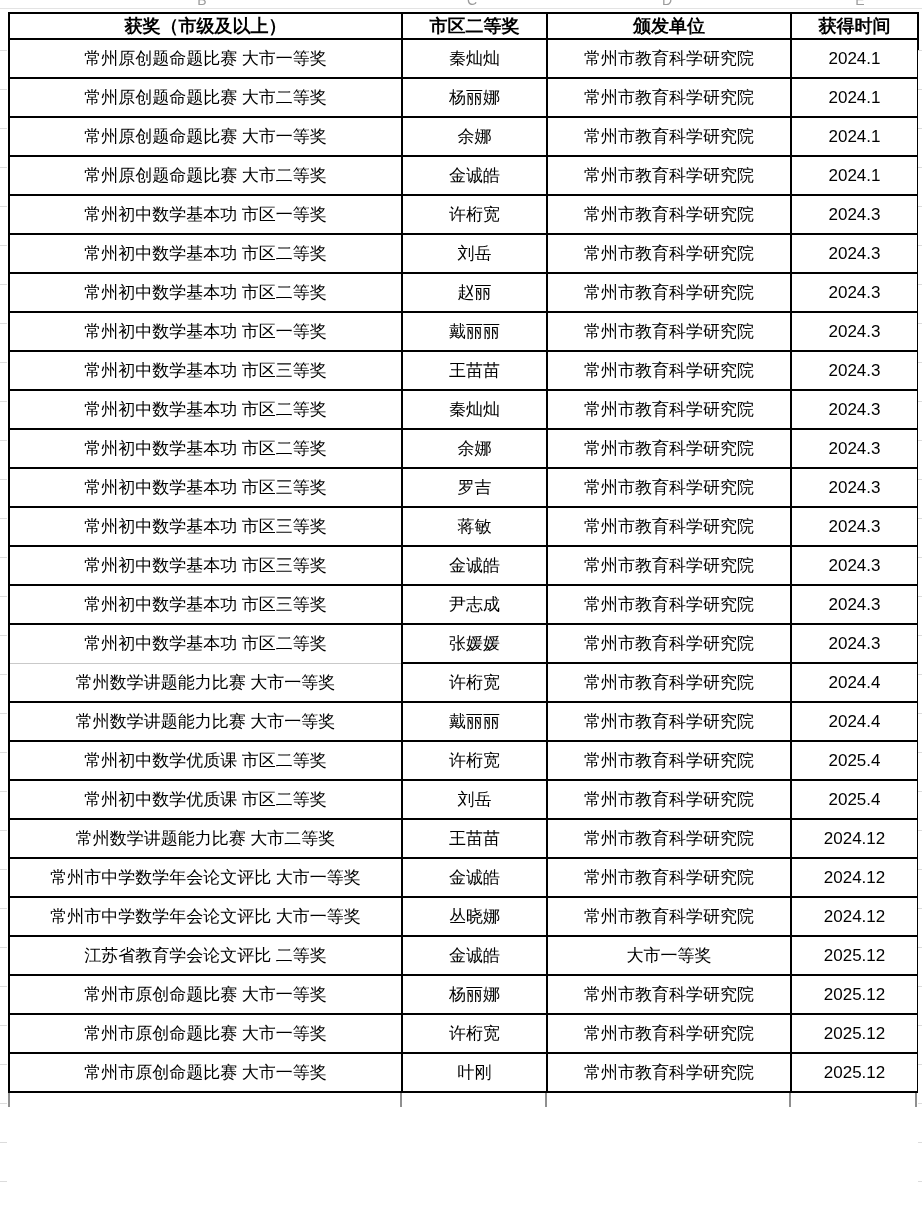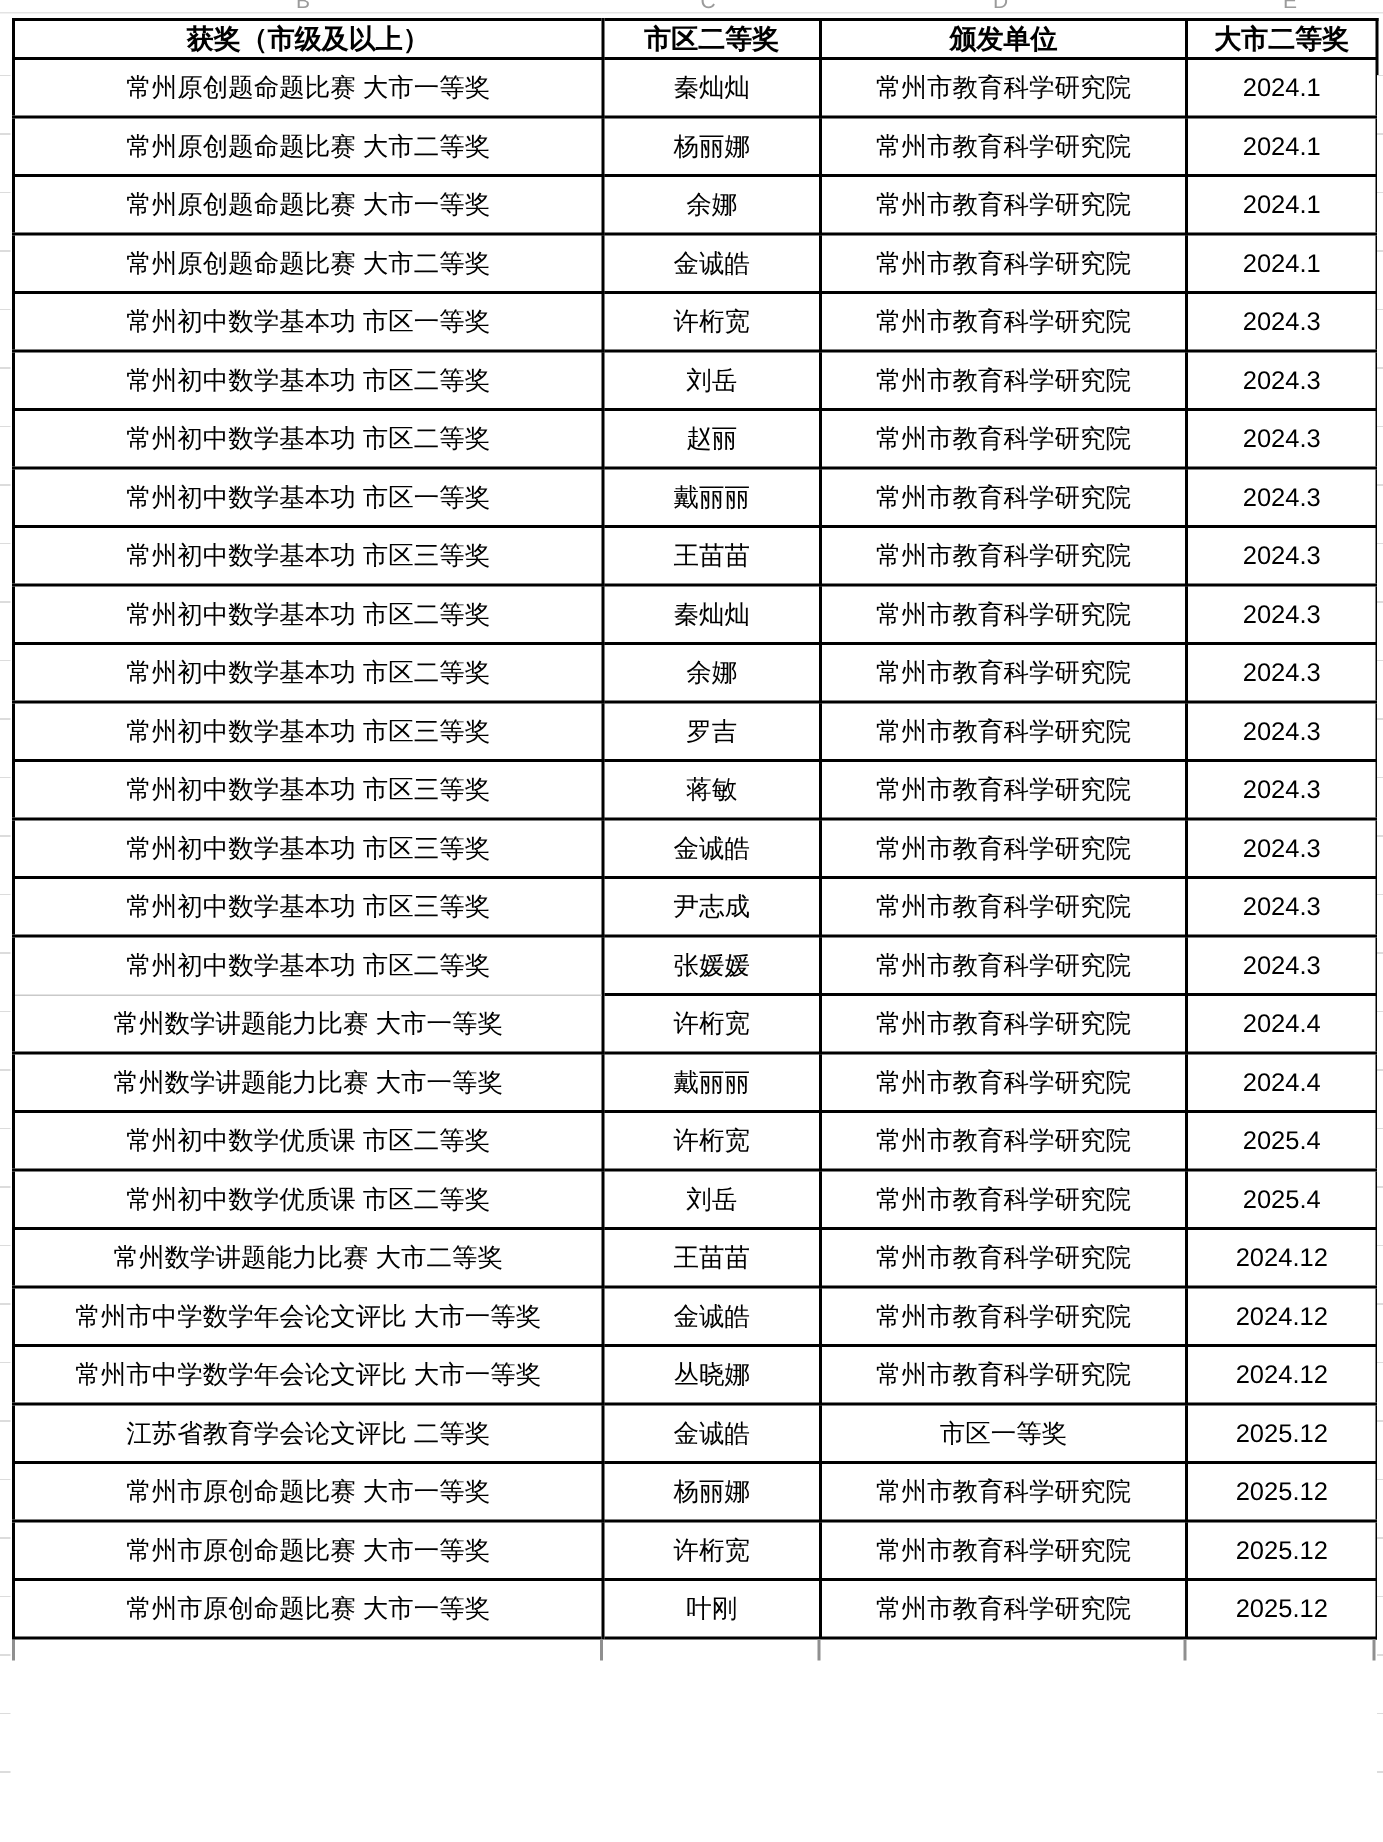--- a/index.html
+++ b/index.html
@@ -102,21 +102,21 @@
       <col style="width:393px">
       <col style="width:145px">
       <col style="width:244px">
       <col style="width:127px">
     </colgroup>
     <thead>
       <tr>
         <th>获奖（市级及以上）</th>
         <th>市区二等奖</th>
         <th>颁发单位</th>
-        <th>大市二等奖</th>
+        <th>获得时间</th>
       </tr>
     </thead>
     <tbody id="awards-tbody">
         <tr>
           <td>常州原创题命题比赛 大市一等奖</td>
           <td>秦灿灿</td>
           <td>常州市教育科学研究院</td>
           <td>2024.1</td>
         </tr>
         <tr>
@@ -247,21 +247,21 @@
         </tr>
         <tr>
           <td>常州市中学数学年会论文评比 大市一等奖</td>
           <td>丛晓娜</td>
           <td>常州市教育科学研究院</td>
           <td>2024.12</td>
         </tr>
         <tr>
           <td>江苏省教育学会论文评比 二等奖</td>
           <td>金诚皓</td>
-          <td>市区一等奖</td>
+          <td>大市一等奖</td>
           <td>2025.12</td>
         </tr>
         <tr>
           <td>常州市原创命题比赛 大市一等奖</td>
           <td>杨丽娜</td>
           <td>常州市教育科学研究院</td>
           <td>2025.12</td>
         </tr>
         <tr>
           <td>常州市原创命题比赛 大市一等奖</td>

